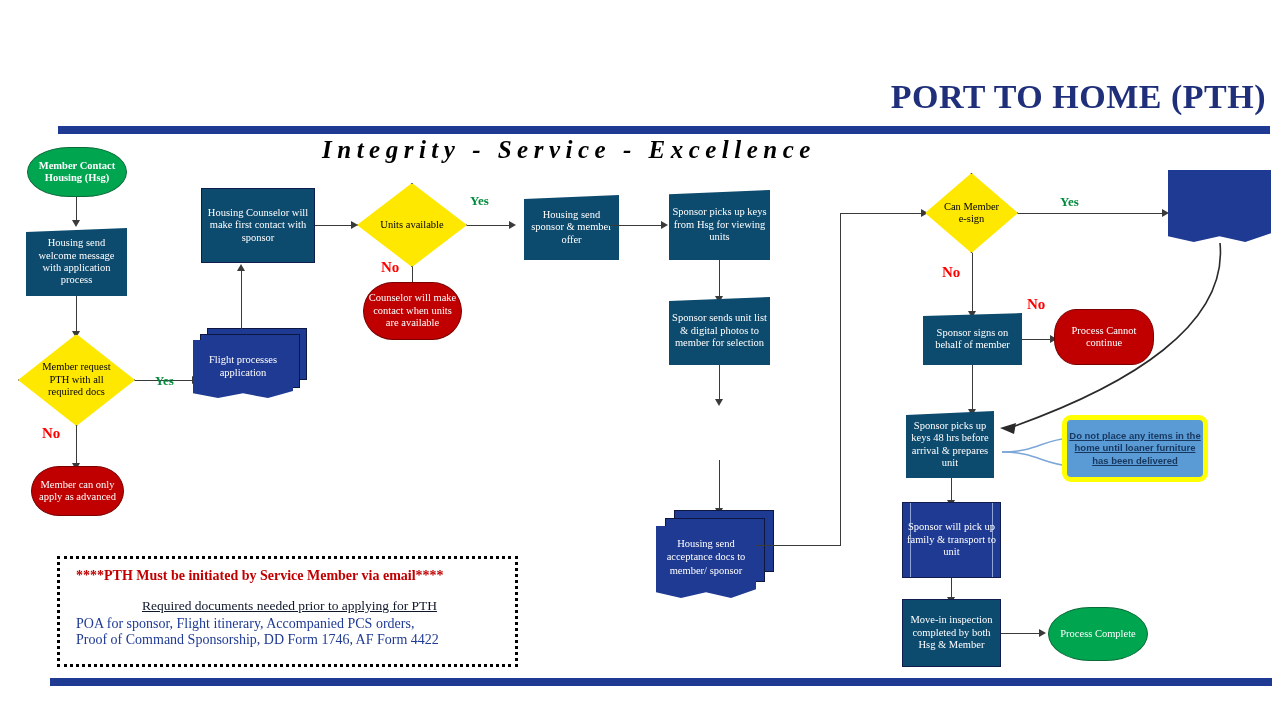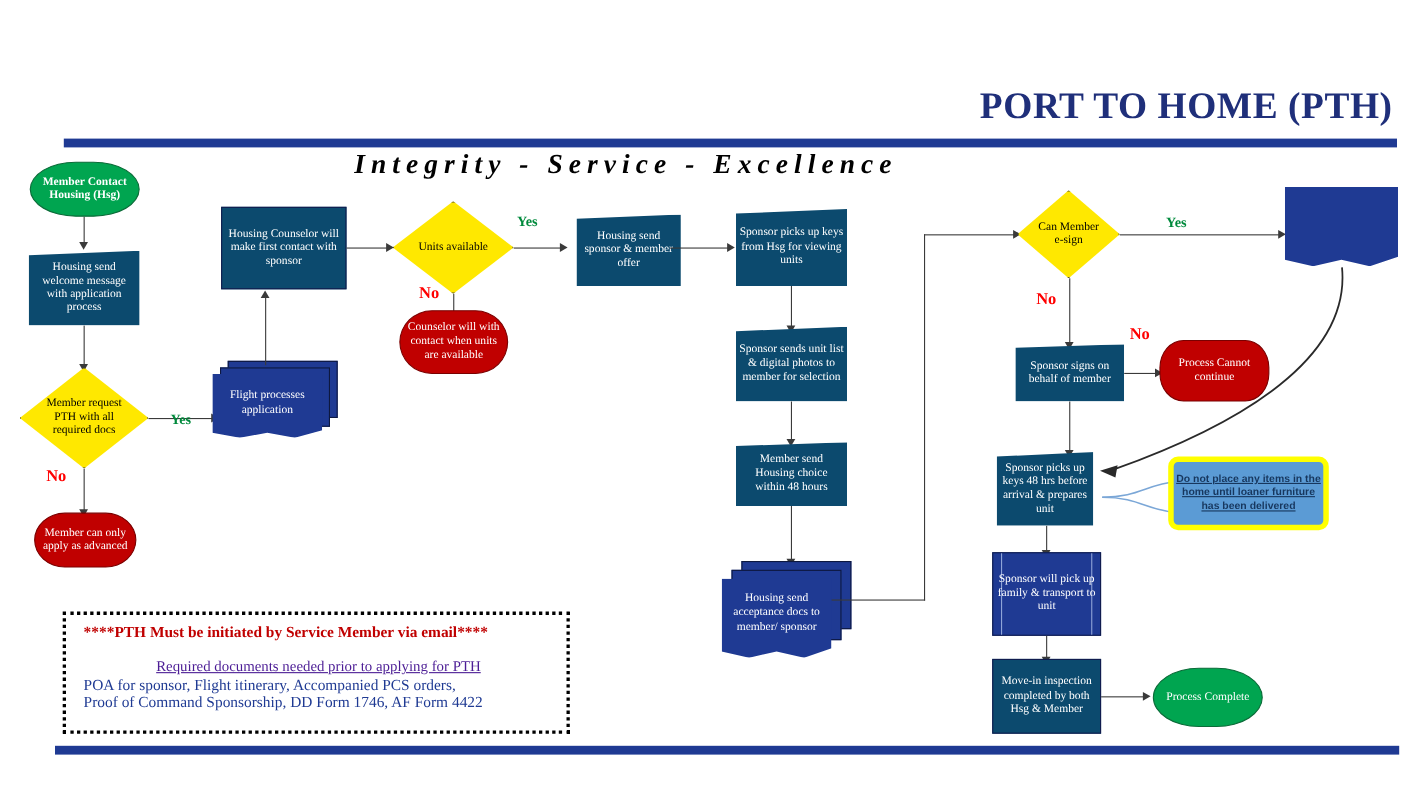--- a/index.html
+++ b/index.html
@@ -180,21 +180,21 @@
     padding: 9px 12px 8px 16px;
   }
   #notes .n-head {
     color: #c00000;
     font-weight: bold;
     font-size: 14px;
     font-family: "Liberation Serif", serif;
     white-space: nowrap;
   }
   #notes .n-sub {
-    color: #4c1d95;
+    color: #0f172a;
     font-size: 13.5px;
     text-decoration: underline;
     font-family: "Liberation Serif", serif;
     text-align: center;
     margin-top: 14px;
   }
   #notes .n-line {
     color: #1f3a93;
     font-size: 14px;
     font-family: "Liberation Serif", serif;
@@ -268,21 +268,21 @@
 
   <div class="lbl lbl-yes" style="left:470px; top:193px;">Yes</div>
   <div class="ln hln" style="left:467px; top:225px; width:46px;"></div>
   <div class="arw arw-r" style="left:509px; top:221px;"></div>
 
   <div class="lbl lbl-no" style="left:381px; top:259px;">No</div>
   <div class="ln vln" style="left:412px; top:267px; height:28px;"></div>
   <div class="arw arw-d" style="left:408px; top:293px;"></div>
 
   <div class="node term term-red2" style="left:363px; top:282px; width:99px; height:58px;">
-    <span class="txt">Counselor will with contact when units are available</span>
+    <span class="txt">Counselor will make contact when units are available</span>
   </div>
 
   <div class="node proc tilt" style="left:514px; top:195px; width:95px; height:65px;margin-left:10px;">
     <span class="txt">Housing send sponsor &amp; member offer</span>
   </div>
 
   <div class="ln hln" style="left:609px; top:225px; width:56px;"></div>
   <div class="arw arw-r" style="left:661px; top:221px;"></div>
 
   <div class="node proc tilt" style="left:669px; top:190px; width:101px; height:70px;">
@@ -292,23 +292,20 @@
   <div class="ln vln" style="left:719px; top:260px; height:38px;"></div>
   <div class="arw arw-d" style="left:715px; top:296px;"></div>
 
   <div class="node proc tilt" style="left:669px; top:297px; width:101px; height:68px;">
     <span class="txt">Sponsor sends unit list &amp; digital photos to member for selection</span>
   </div>
 
   <div class="ln vln" style="left:719px; top:365px; height:36px;"></div>
   <div class="arw arw-d" style="left:715px; top:399px;"></div>
 
-  <div class="node proc tilt" style="left:669px; top:402px; width:101px; height:58px;">
-    <span class="txt">Member send Housing choice within 48 hours</span>
-  </div>
 
   <div class="ln vln" style="left:719px; top:460px; height:50px;"></div>
   <div class="arw arw-d" style="left:715px; top:508px;"></div>
 
   <div class="stack" style="left:656px; top:510px; width:120px; height:88px;">
     <div class="sheet" style="left:18px; top:0; width:100px; height:62px;"></div>
     <div class="sheet" style="left:9px; top:8px; width:100px; height:64px;"></div>
     <div class="docshape" style="left:0; top:16px; width:100px; height:72px;"></div>
     <div style="position:absolute; left:0; top:16px; width:100px; height:62px; display:flex; align-items:center; justify-content:center; text-align:center; color:#fff; font-size:10.5px; font-family:'Liberation Serif',serif; line-height:1.25; z-index:4;">
       <span>Housing send acceptance docs to member/ sponsor</span>

